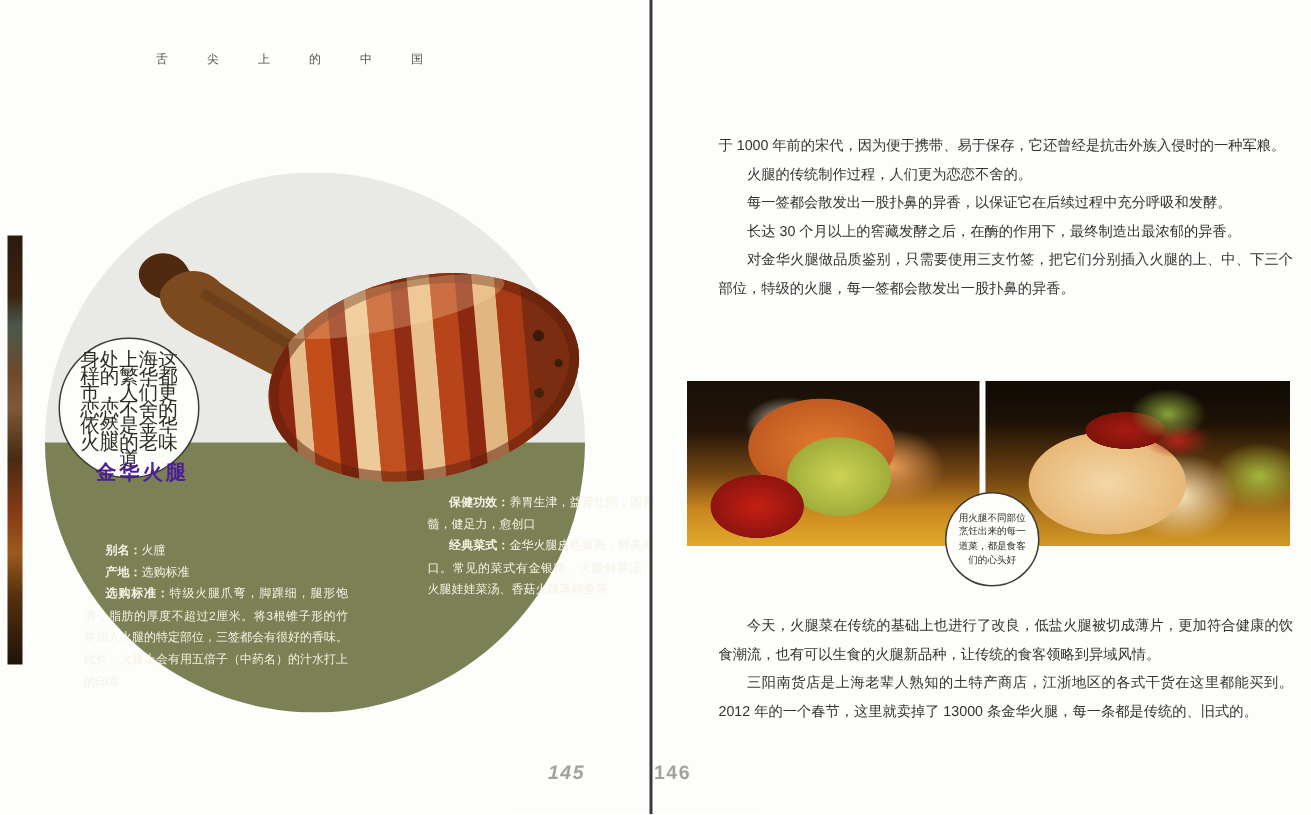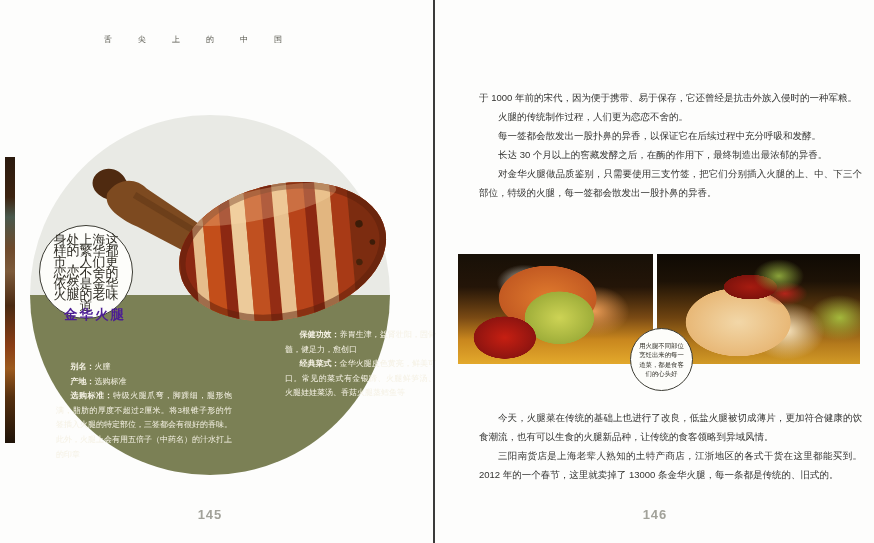--- a/index.html
+++ b/index.html
@@ -37,22 +37,22 @@
   .panel-title{
     position:absolute;left:64px;top:306px;
     font-size:13.5px;font-weight:bold;letter-spacing:2px;color:#4c1d95;text-align:center;
   }
   .panel-col{position:absolute;color:#f5f1e4;font-size:8px;line-height:14.6px;text-align:justify;}
   .panel-col p{margin:0;text-indent:1.8em;}
   .panel-col b{font-weight:bold;}
   .col1{left:56px;top:328px;width:176px;margin-top:32px;}
   .col2{left:241px;top:328px;width:151px;margin-left:44px;}
   .page-number{position:absolute;font-size:13px;font-weight:bold;color:#a2a29a;letter-spacing:1px;}
-  .pn-left{left:30px;top:507px;width:360px;text-align:center;}
-  .pn-right{left:436px;top:507px;width:438px;text-align:center;}
+  .pn-left{left:30px;top:507px;width:360px;text-align:right;font-style:italic;}
+  .pn-right{left:436px;top:507px;width:438px;text-align:left;}
   
   .rp-text{position:absolute;left:479px;width:383px;color:#333331;font-size:9.5px;line-height:19px;text-align:justify;}
   .rp-text p{margin:0;text-indent:2em;}
   .rp-text p.no-indent{text-indent:0;}
   .rp-top{top:88px;}
   .rp-bottom{top:408px;}
   .photo{position:absolute;top:254px;height:110px;}
   .photo1{
     left:458px;width:195px;
     background:

